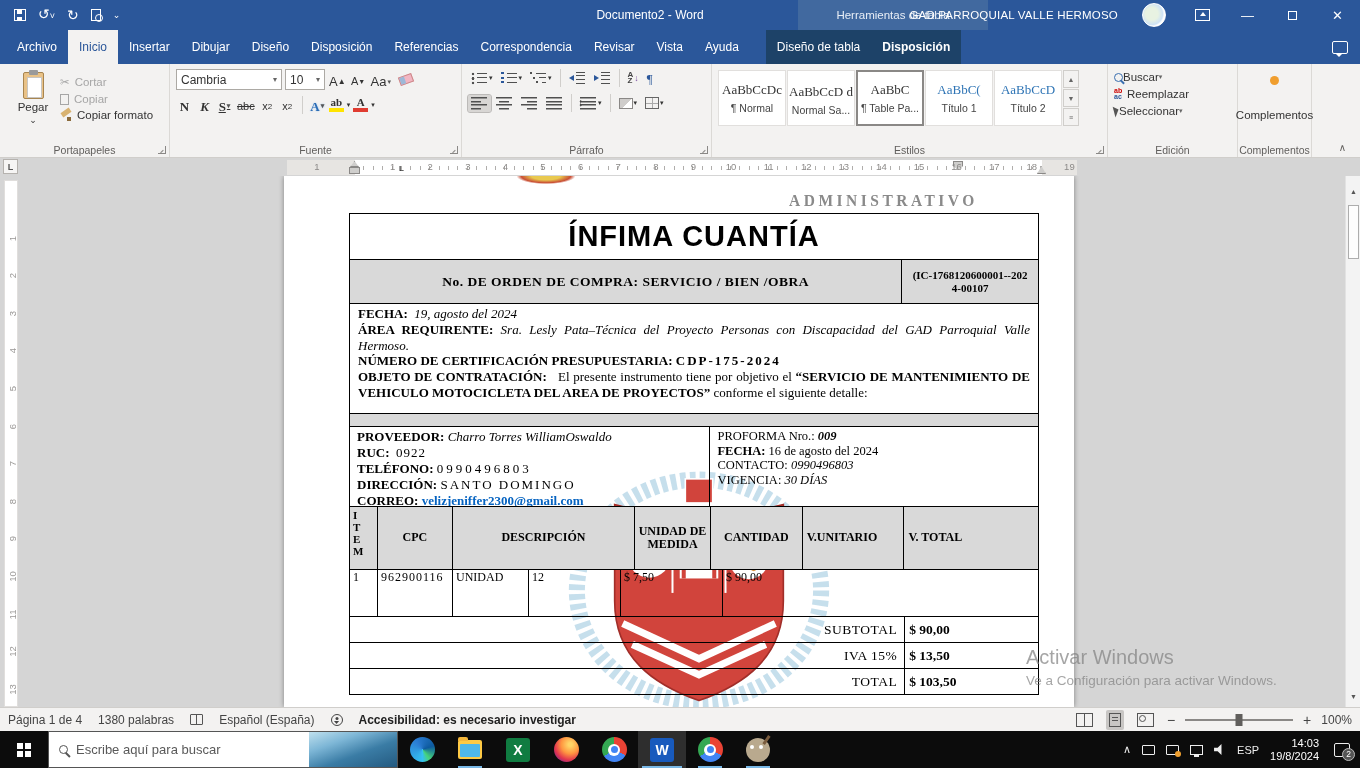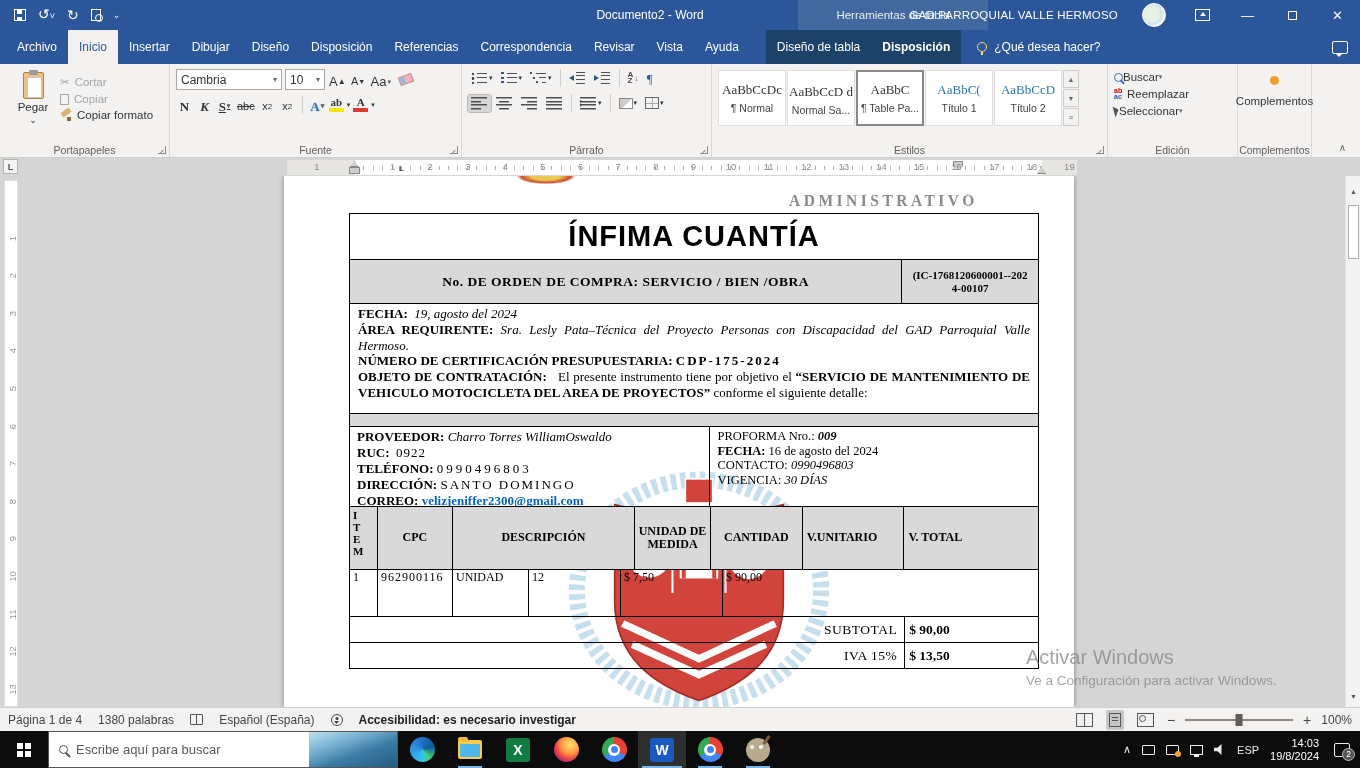--- a/index.html
+++ b/index.html
@@ -107,21 +107,21 @@
   .stsb span{width:16px;height:18px;border:1px solid #d0cecb;background:#f3f2f1;display:flex;align-items:center;justify-content:center;font-size:7px;color:#666}
   
   .g-edit{width:130px;display:flex;flex-direction:column;gap:5px;padding-top:7px}
   .ecmd{display:flex;align-items:center;font-size:11.5px}
   .ic-mag{width:9px;height:9px;border:1.5px solid #3a6fb0;border-radius:50%;position:relative}
   .ic-mag:after{content:'';position:absolute;right:-3px;bottom:-2px;width:5px;height:1.5px;background:#3a6fb0;transform:rotate(45deg)}
   .ic-rep{font-size:7px;line-height:6px;font-weight:bold;color:#c00;width:13px}
   .ic-rep i{color:#2b579a;font-style:normal}
   .ic-cur{width:0;height:0;border-left:5px solid #555;border-top:4px solid transparent;border-bottom:7px solid transparent;transform:rotate(-15deg)}
   
-  .g-add{width:74px;display:flex;flex-direction:column;align-items:center;justify-content:flex-start;padding-top:12px;gap:10px}
+  .g-add{width:74px;display:flex;flex-direction:column;align-items:center;justify-content:flex-start;padding-top:12px;gap:24px}
   .orangedot{width:9px;height:9px;border-radius:50%;background:#f09e2e}
   .g-add .lbl{font-size:11.5px}
   .collapse{position:absolute;right:14px;bottom:4px;font-size:10px;color:#605e5c}
   
   .rulerrow{height:18px;background:#d5d5d5;position:relative}
   .tabsel{position:absolute;left:3px;top:1px;width:15px;height:15px;background:#f6f5f4;border:1px solid #b5b2ae;display:flex;align-items:center;justify-content:center;font-size:9px;font-weight:bold;color:#555}
   .hruler{position:absolute;left:287px;top:2px;width:790px;height:15px;background:#e7e5e2}
   .hractive{position:absolute;left:68px;width:687px;top:0;height:15px;background:#fff;background-image:repeating-linear-gradient(to right,transparent 0 8.4px,#b0aeac 8.4px 9.4px);background-size:100% 4px;background-position:0 6px;background-repeat:no-repeat}
   .hrnum{position:absolute;top:1px;transform:translateX(-50%);font-size:9.5px;color:#8c8a88}
   .indent-l{position:absolute;left:63px;top:1px;width:9px;height:6px;background:#cfcecc;border:1px solid #8a8886;clip-path:polygon(50% 0,100% 100%,0 100%)}
@@ -269,24 +269,20 @@
   <div class="tab">Disposición</div>
   <div class="tab">Referencias</div>
   <div class="tab">Correspondencia</div>
   <div class="tab">Revisar</div>
   <div class="tab">Vista</div>
   <div class="tab">Ayuda</div>
   <div class="ctxtabs">
     <div class="tab">Diseño de tabla</div>
     <div class="tab b">Disposición</div>
   </div>
-  <div class="tellme">
-    <span class="bulb"></span>
-    <span>¿Qué desea hacer?</span>
-  </div>
   <div class="fbicon"></div>
 </div>
 
 <div class="ribbon">
   <div class="rgroup g-clip">
     <div class="pastebtn">
       <span class="ic-clipbd"></span>
       <span class="lbl">Pegar</span>
       <span class="caret">⌄</span>
     </div>
@@ -593,20 +589,24 @@
       </div>
 
       <div class="trow tot-row">
         <div class="cell tot-l">SUBTOTAL</div>
         <div class="cell tot-r">$ 90,00</div>
       </div>
       <div class="trow tot-row">
         <div class="cell tot-l">IVA 15%</div>
         <div class="cell tot-r">$ 13,50</div>
       </div>
+      <div class="trow tot-row">
+        <div class="cell tot-l">TOTAL</div>
+        <div class="cell tot-r">$ 103,50</div>
+      </div>
     </div>
   </div>
 
   <div class="activation">
     <div class="l1">Activar Windows</div>
     <div class="l2">Ve a Configuración para activar Windows.</div>
   </div>
 
   <div class="vscroll">
     <span class="varrow" style="top:8px">▲</span>

